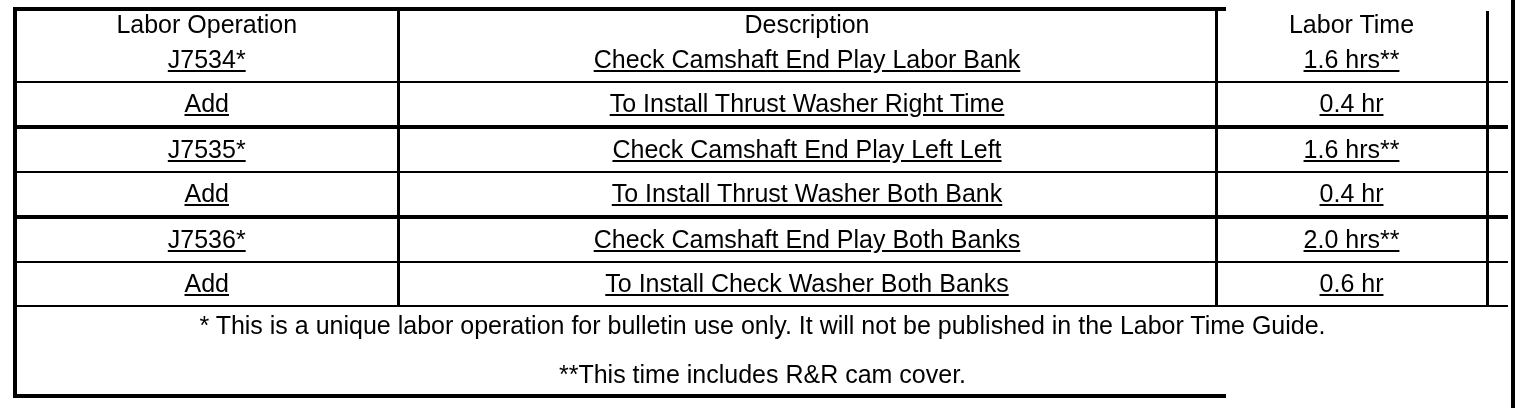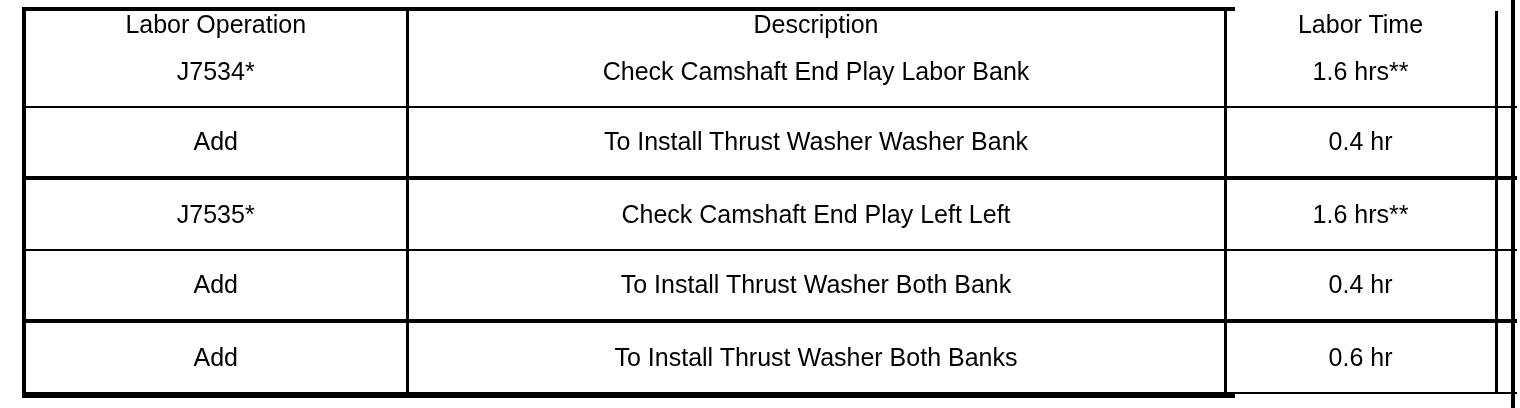--- a/index.html
+++ b/index.html
@@ -17,21 +17,21 @@
 
   .page {
     position: relative;
     width: 1520px;
     height: 408px;
   }
 
   
   .labor-table-wrap {
     position: absolute;
-    left: 22px;
+    left: 13px;
     top: 7px;
     width: 1213px;
     height: 391px;
     box-sizing: border-box;
     border: 4px solid #000;
   }
 
   table.labor-table {
     width: 100%;
     height: 100%;
@@ -56,21 +56,21 @@
   col.c-op    { width: 381px; }
   col.c-desc  { width: 818px; }
   col.c-time  { width: 271px; }
   col.c-blank { width: 21px; }
 
   
   .vrule-r { border-right: 3px solid #000; }
   tr.thick-bottom td { border-bottom: 4px solid #000; }
   tr.thin-bottom td { border-bottom: 2px solid #000; }
 
-  tr.data-row td { height: 42px; }
+  tr.data-row td { height: 42px; text-decoration: underline; }
 
   
   td.footnote-cell {
     text-align: left;
     vertical-align: top;
     padding: 9px 0 0 9px;
     font-size: 24px;
     line-height: 1.05;
   }
   .footnote-line {
@@ -115,41 +115,54 @@
       </thead>
       <tbody>
         <tr class="data-row thin-bottom">
           <td class="vrule-r">J7534*</td>
           <td class="vrule-r">Check Camshaft End Play Labor Bank</td>
           <td class="vrule-r">1.6 hrs**</td>
           <td></td>
         </tr>
         <tr class="data-row thick-bottom">
           <td class="vrule-r">Add</td>
-          <td class="vrule-r">To Install Thrust Washer Washer Bank</td>
+          <td class="vrule-r">To Install Thrust Washer Right Time</td>
           <td class="vrule-r">0.4 hr</td>
           <td></td>
         </tr>
         <tr class="data-row thin-bottom">
           <td class="vrule-r">J7535*</td>
           <td class="vrule-r">Check Camshaft End Play Left Left</td>
           <td class="vrule-r">1.6 hrs**</td>
           <td></td>
         </tr>
         <tr class="data-row thick-bottom">
           <td class="vrule-r">Add</td>
           <td class="vrule-r">To Install Thrust Washer Both Bank</td>
           <td class="vrule-r">0.4 hr</td>
           <td></td>
         </tr>
         <tr class="data-row thin-bottom">
+          <td class="vrule-r">J7536*</td>
+          <td class="vrule-r">Check Camshaft End Play Both Banks</td>
+          <td class="vrule-r">2.0 hrs**</td>
+          <td></td>
+        </tr>
+        <tr class="data-row thin-bottom">
           <td class="vrule-r">Add</td>
-          <td class="vrule-r">To Install Thrust Washer Both Banks</td>
+          <td class="vrule-r">To Install Check Washer Both Banks</td>
           <td class="vrule-r">0.6 hr</td>
           <td></td>
+        </tr>
+        <tr>
+          <td class="footnote-cell" colspan="4">
+            <span class="footnote-line">* This is a unique labor operation for bulletin use only. It will not be published in the Labor Time Guide.</span>
+            <span class="footnote-gap"></span>
+            <span class="footnote-line">**This time includes R&amp;R cam cover.</span>
+          </td>
         </tr>
       </tbody>
     </table>
   </div>
 
   <div class="edge-rule"></div>
 
 </div>
 
 </body></html>

